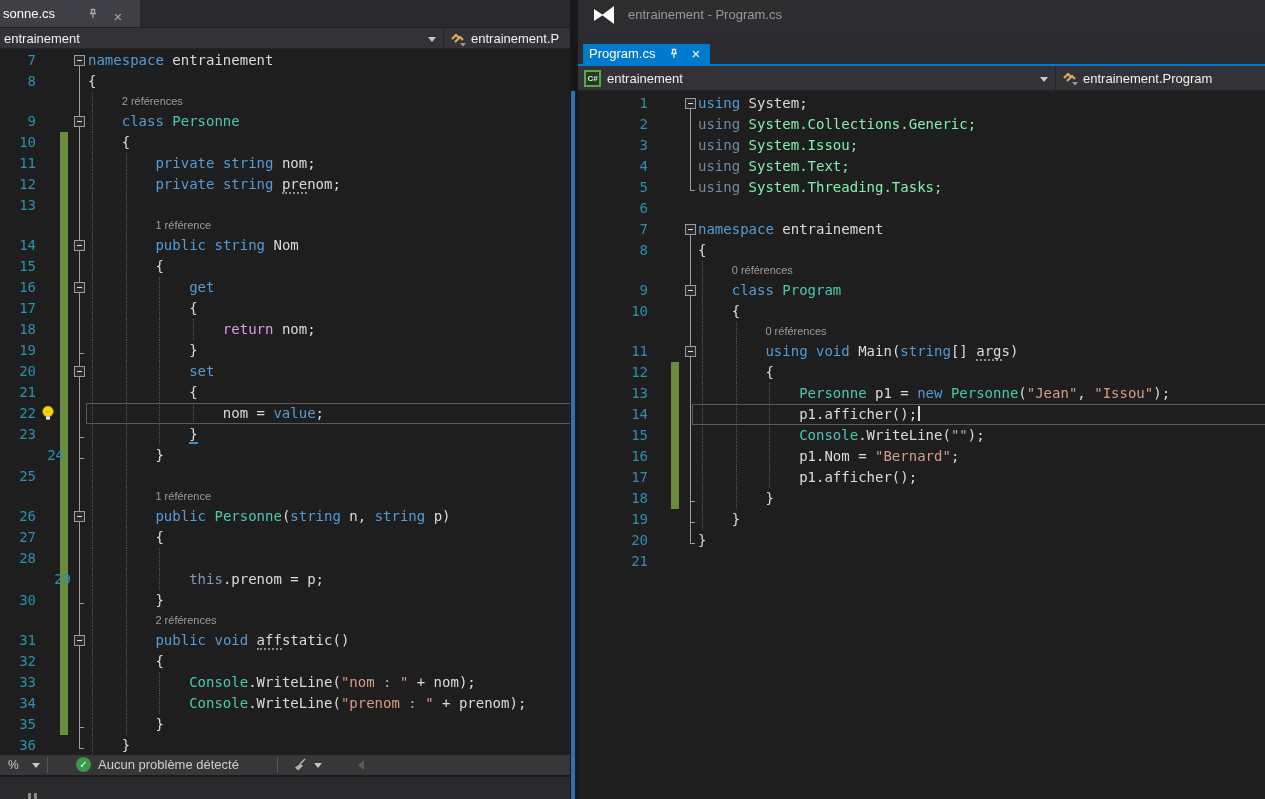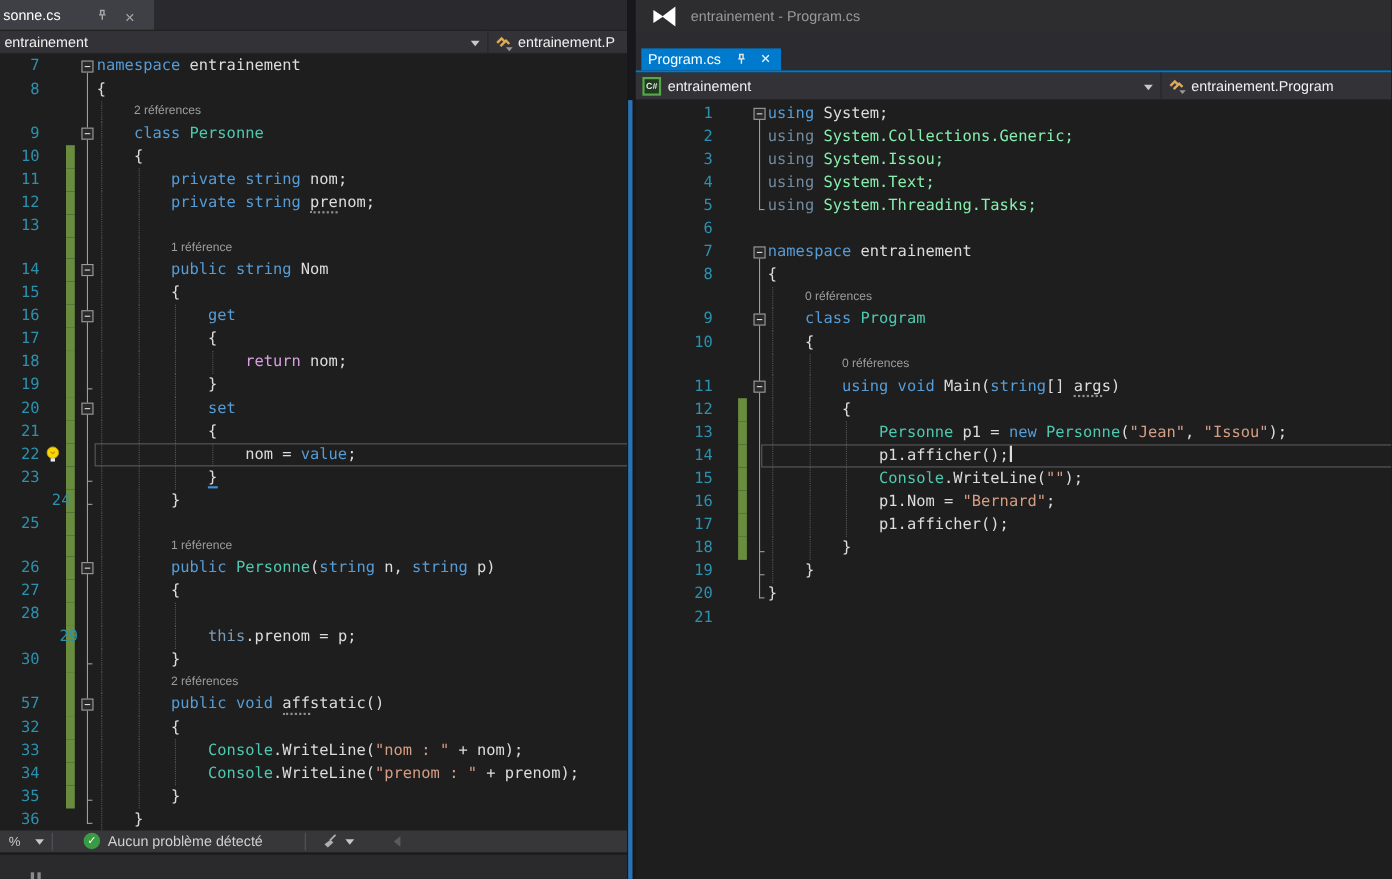--- a/index.html
+++ b/index.html
@@ -337,21 +337,21 @@
         <div class="crow" style="top: 562px; height: 19px;">
           <div class="chgbar" style="left: 60px;"></div>
           <div class="guide" style="left: 92px;"></div>
           <div class="guide" style="left: 125.72px;"></div>
           <div class="lenstext" style="left: 155.44px;">2 références</div>
         </div>
         <div class="crow" style="top: 581px; height: 21px;">
           <div class="chgbar" style="left: 60px;"></div>
           <div class="guide" style="left: 92px;"></div>
           <div class="guide" style="left: 125.72px;"></div>
-          <div class="lnum" style="left: 0px; width: 36px;">57</div>
+          <div class="lnum" style="left: 0px; width: 36px;">31</div>
           <div class="foldbox" style="left: 74px;">
             <div class="minus"></div>
           </div>
           <div class="ctext" style="left: 88px;"><span>        </span><span class="k">public </span><span class="k">void </span><span class="t dots">aff</span><span class="t">static()</span></div>
         </div>
         <div class="crow" style="top: 602px; height: 21px;">
           <div class="chgbar" style="left: 60px;"></div>
           <div class="guide" style="left: 92px;"></div>
           <div class="guide" style="left: 125.72px;"></div>
           <div class="lnum" style="left: 0px; width: 36px;">32</div>

